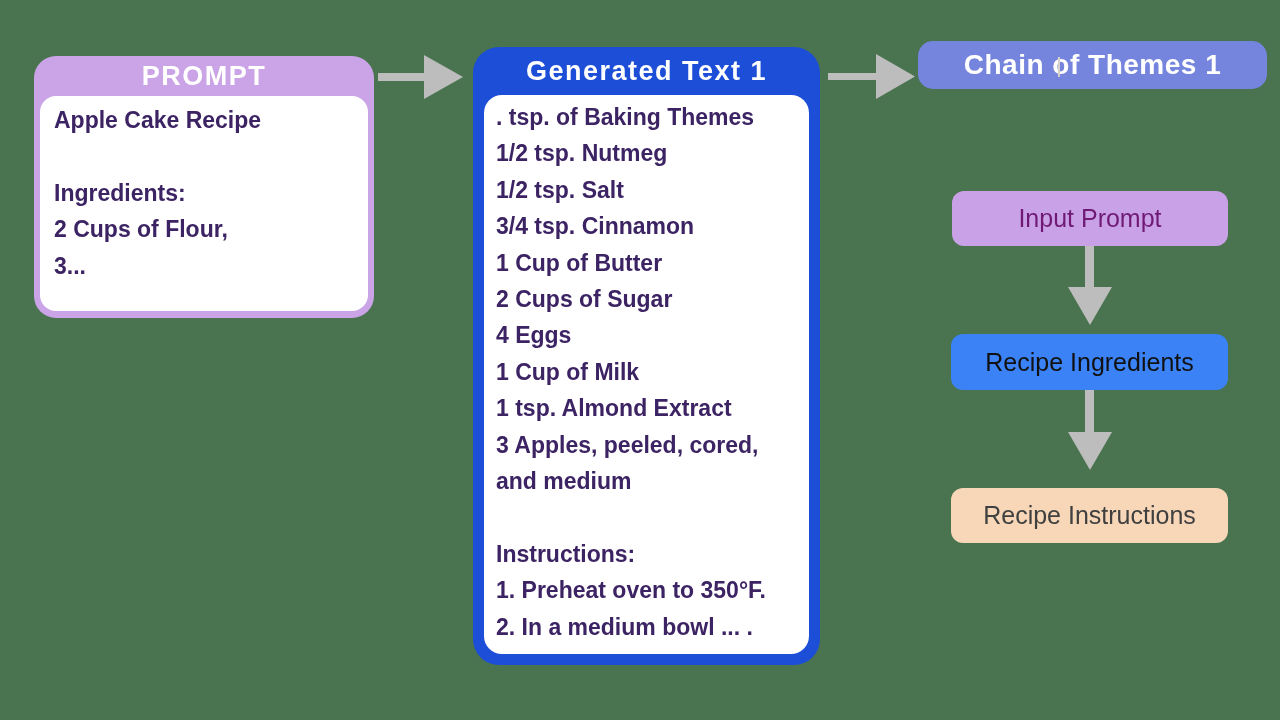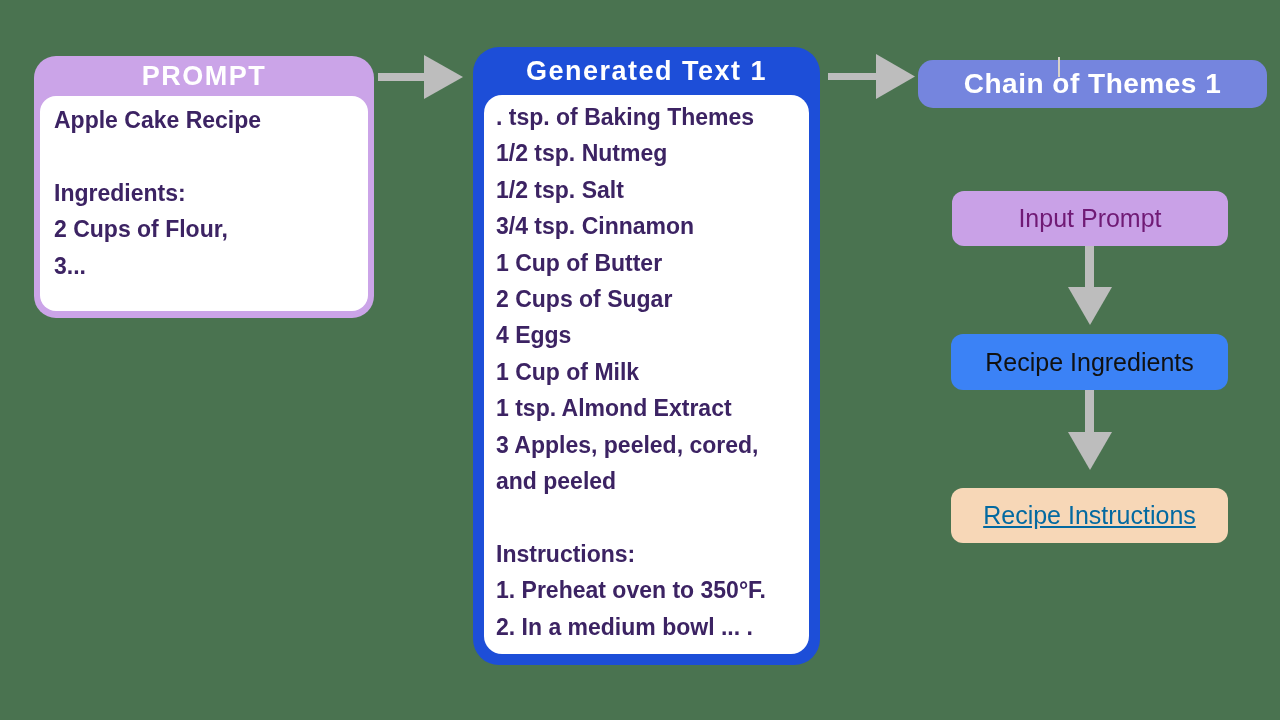--- a/index.html
+++ b/index.html
@@ -26,21 +26,21 @@
   .prompt-box { left: 14px; top: 56px; width: 340px; height: 262px; border-radius: 22px; }
   .prompt-box .panel-title { height: 40px; }
   .prompt-box .panel-body { left: 6px; right: 6px; top: 40px; bottom: 7px; border-radius: 16px; padding: 6px 14px; }
 
   .generated-box { left: 453px; top: 47px; width: 347px; height: 618px; border-radius: 26px; }
   .generated-box .panel-title { height: 48px; }
   .generated-box .panel-body { left: 11px; right: 11px; top: 48px; bottom: 11px; border-radius: 18px; padding: 4px 4px 0 12px; }
 
   
   .chain-box {
-    left: 898px; top: 60px; width: 349px; height: 48px; border-radius: 15px;
+    left: 898px; top: 41px; width: 349px; height: 48px; border-radius: 15px;
     display: flex; align-items: center; justify-content: center;
     font-weight: bold; font-size: 28px; letter-spacing: 0.5px; text-align: right;
   }
   .caret-mark { left: 1038px; top: 57px; width: 2px; height: 20px; background: #d8d2c8; }
 
   
   .flow-step {
     border-radius: 12px;
     display: flex; align-items: center; justify-content: center;
     font-size: 25px;
@@ -88,21 +88,21 @@
         <div class="text-line">. tsp. of Baking Themes</div>
         <div class="text-line">1/2 tsp. Nutmeg</div>
         <div class="text-line">1/2 tsp. Salt</div>
         <div class="text-line">3/4 tsp. Cinnamon</div>
         <div class="text-line">1 Cup of Butter</div>
         <div class="text-line">2 Cups of Sugar</div>
         <div class="text-line">4 Eggs</div>
         <div class="text-line">1 Cup of Milk</div>
         <div class="text-line">1 tsp. Almond Extract</div>
         <div class="text-line">3 Apples, peeled, cored,</div>
-        <div class="text-line">and peeled</div>
+        <div class="text-line">and medium</div>
         <div class="text-line">&nbsp;</div>
         <div class="text-line">Instructions:</div>
         <div class="text-line">1. Preheat oven to 350°F.</div>
         <div class="text-line">2. In a medium bowl ... .</div>
       </div>
   </div>
 
   <div class="abs h-arrow-2-shaft" style="background: rgb(189, 189, 189);"></div>
   <div class="abs h-arrow-2-head h-head" style="background: rgb(189, 189, 189);"></div>
 
@@ -112,15 +112,15 @@
   <div class="abs flow-step flow-step-1" style="background: rgb(201, 161, 231); color: #701a75;">Input Prompt</div>
 
   <div class="abs v-arrow-1-shaft" style="background: rgb(189, 189, 189);"></div>
   <div class="abs v-arrow-1-head v-head" style="background: rgb(189, 189, 189);"></div>
 
   <div class="abs flow-step flow-step-2" style="background: #3b82f6; color: rgb(17, 17, 17);">Recipe Ingredients</div>
 
   <div class="abs v-arrow-2-shaft" style="background: rgb(189, 189, 189);"></div>
   <div class="abs v-arrow-2-head v-head" style="background: rgb(189, 189, 189);"></div>
 
-  <div class="abs flow-step flow-step-3" style="background: rgb(247, 215, 183); color: #0369a1; text-decoration: underline;">Recipe Instructions</div>
+  <div class="abs flow-step flow-step-3" style="background: rgb(247, 215, 183); color: #404040;">Recipe Instructions</div>
 
 </div>
 
 </body></html>

